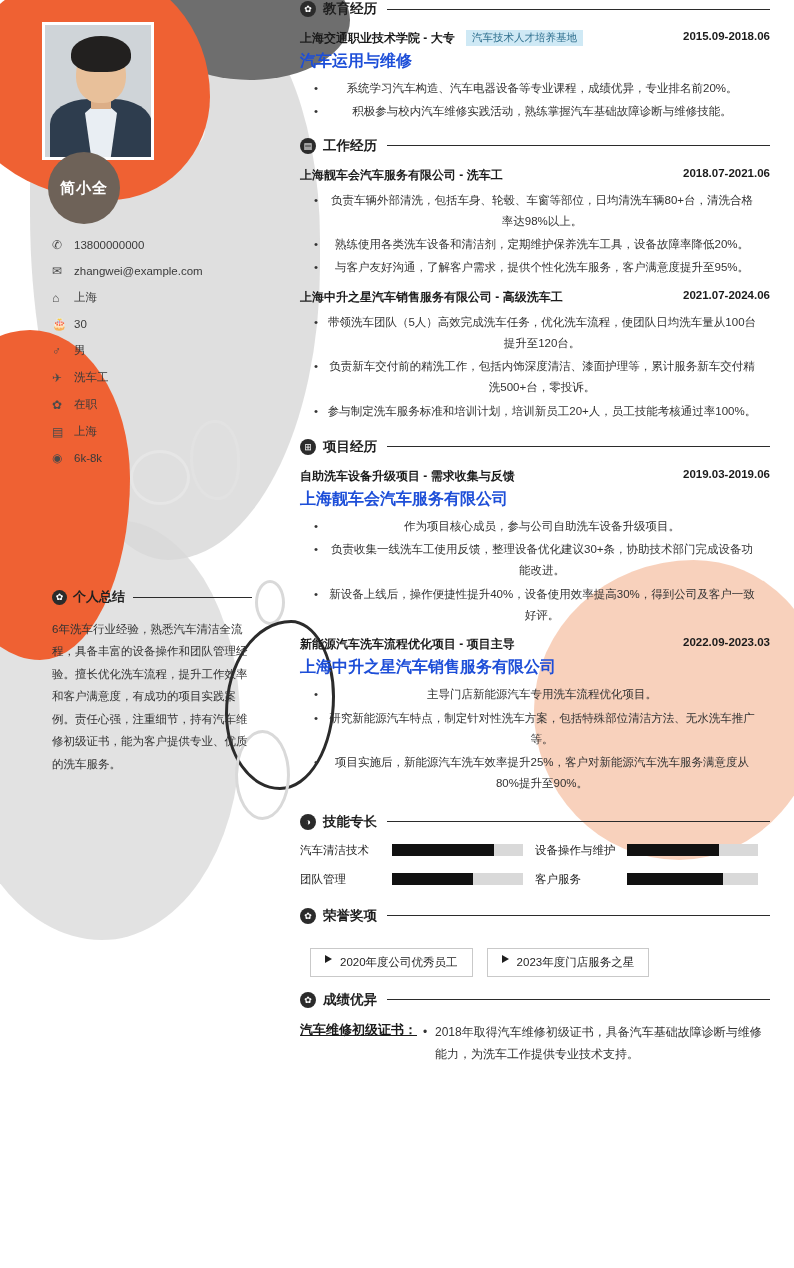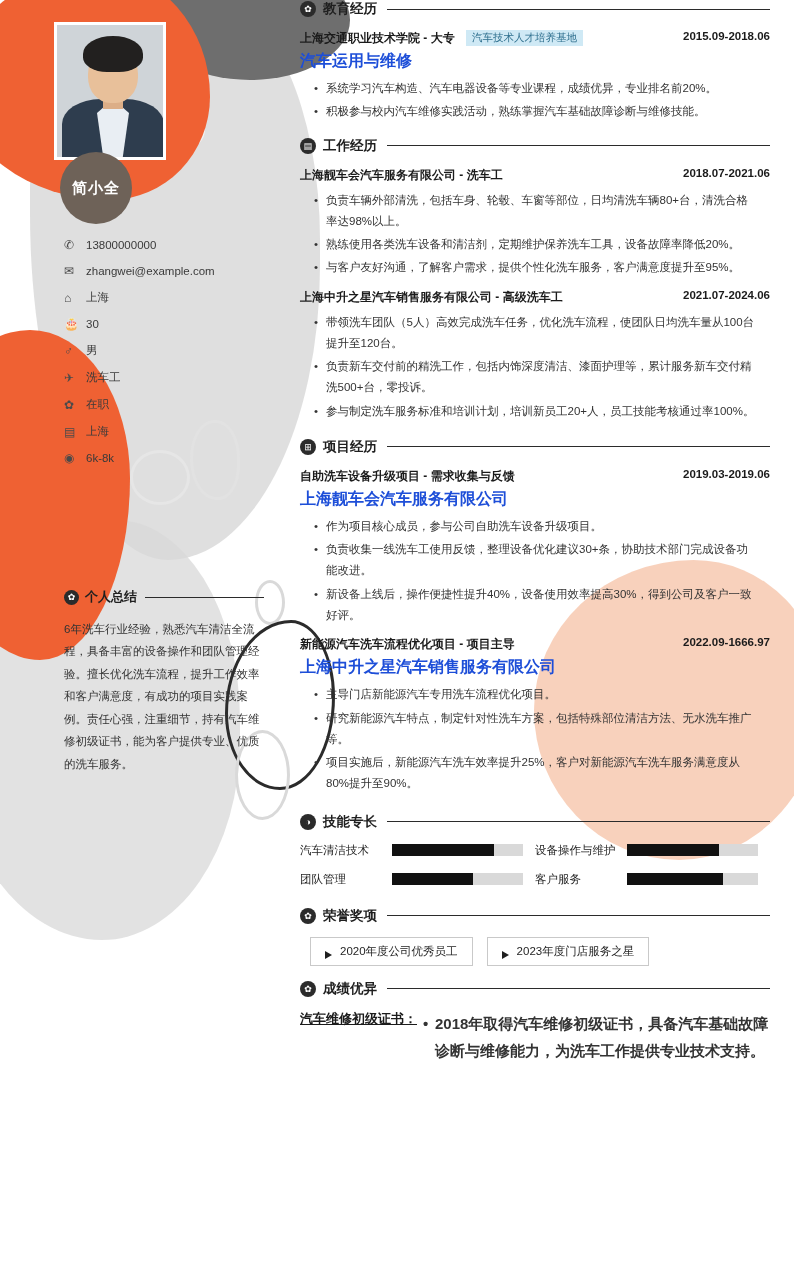--- a/index.html
+++ b/index.html
@@ -62,21 +62,21 @@
     border: 3px solid #d9d9d9; border-radius: 50%; }
   #ring-3 { left: 255px; top: 580px; width: 30px; height: 45px;
     border: 3px solid #d9d9d9; border-radius: 50%; }
   #ring-4 { left: 190px; top: 420px; width: 50px; height: 80px;
     border: 3px solid #e2e2e2; border-radius: 50% 50% 45% 55%; }
   #ring-5 { left: 130px; top: 450px; width: 60px; height: 55px;
     border: 3px solid #e6e6e6; border-radius: 50%; }
 
   
   #left-col {
-    position: absolute; left: 16px; top: 0; width: 290px; height: 1008px;
+    position: absolute; left: 4px; top: 0; width: 290px; height: 1008px;
     z-index: 5;
   }
   #photo-frame {
     position: absolute; left: 38px; top: 22px;
     width: 112px; height: 138px;
     background: #cfd4d8; border: 3px solid #ffffff;
     overflow: hidden;
   }
   #photo-frame .head { position: absolute; left: 31px; top: 20px; width: 50px; height: 58px;
     background: #e8c09a; border-radius: 50% 50% 45% 45%; }
@@ -129,49 +129,49 @@
   .entry { margin-bottom: 10px; }
   .entry-head { display: flex; align-items: flex-start; justify-content: space-between; }
   .entry-title { font-size: 12px; font-weight: bold; color: #1b1b1b; }
   .entry-date { font-size: 11.5px; font-weight: bold; color: #1b1b1b; white-space: nowrap; margin-left: 8px; }
   .entry-sub { font-size: 16px; font-weight: bold; color: #1d4ed8; margin-top: 4px; }
   .tag {
     display: inline-block; background: #cfe9f5; color: #2e6f8e;
     font-size: 10.5px; padding: 1px 6px; margin-left: 8px; font-weight: normal;
     vertical-align: 1px;
   }
-  ul.bullets { margin: 6px 12px 0 0; padding: 0 0 0 16px; list-style: none; }
+  ul.bullets { margin: 6px 12px 0 0; padding: 0 0 0 16px; list-style: none; text-align: center; }
   ul.bullets li {
     position: relative; font-size: 11.5px; line-height: 1.85; color: #333;
     margin-bottom: 2px; padding-left: 10px;
   }
   ul.bullets li::before {
     content: "•"; position: absolute; left: -2px; top: 0; color: #333;
   }
 
   
   #skills-grid { display: flex; flex-wrap: wrap; }
   .skill { width: 50%; display: flex; align-items: center; margin-bottom: 14px; padding-right: 12px; }
   .skill .sk-name { font-size: 11.5px; color: #1f1f1f; width: 92px; flex: 0 0 92px; }
   .skill .sk-bar { flex: 1; height: 12px; background: #d9d9d9; position: relative; }
   .skill .sk-fill { position: absolute; left: 0; top: 0; bottom: 0; background: #111; }
 
   
   #awards-row { display: flex; gap: 14px; margin-top: 4px; margin-bottom: 14px; padding-left: 10px; }
   .award {
     border: 1px solid #c9c9c9; padding: 6px 14px; font-size: 11.5px; color: #1f1f1f;
-    display: flex; align-items: flex-end; gap: 8px; background: #fff;
+    display: flex; align-items: flex-start; gap: 8px; background: #fff; margin-top: 11px;
   }
   .award .tri { width: 0; height: 0; border-left: 7px solid #1f1f1f;
     border-top: 4.5px solid transparent; border-bottom: 4.5px solid transparent; }
 
   
   #other-row { display: flex; align-items: flex-start; margin-top: 4px; }
   #other-label { font-size: 13px; font-weight: bold; color: #1b1b1b; white-space: nowrap; text-decoration: underline; }
-  #other-text { font-size: 15px; line-height: 1.85; color: #333; margin-left: 6px; padding-left: 12px; position: relative; font-weight: bold; }
+  #other-text { font-size: 12px; line-height: 1.85; color: #333; margin-left: 6px; padding-left: 12px; position: relative; }
   #other-text::before { content: "•"; position: absolute; left: 0; top: 0; }
 </style>
 </head>
 <body>
 
 <div class="deco" id="blob-grey-big"></div>
 <div class="deco" id="blob-dark-top"></div>
 <div class="deco" id="stripe-white"></div>
 <div class="deco" id="blob-orange-top"></div>
 <div class="deco" id="blob-grey-lower"></div>
@@ -316,21 +316,21 @@
       <ul class="bullets">
         <li>作为项目核心成员，参与公司自助洗车设备升级项目。</li>
         <li>负责收集一线洗车工使用反馈，整理设备优化建议30+条，协助技术部门完成设备功能改进。</li>
         <li>新设备上线后，操作便捷性提升40%，设备使用效率提高30%，得到公司及客户一致好评。</li>
       </ul>
     </div>
 
     <div class="entry">
       <div class="entry-head">
         <span class="entry-title">新能源汽车洗车流程优化项目 - 项目主导</span>
-        <span class="entry-date">2022.09-1666.97</span>
+        <span class="entry-date">2022.09-2023.03</span>
       </div>
       <div class="entry-sub">上海中升之星汽车销售服务有限公司</div>
       <ul class="bullets">
         <li>主导门店新能源汽车专用洗车流程优化项目。</li>
         <li>研究新能源汽车特点，制定针对性洗车方案，包括特殊部位清洁方法、无水洗车推广等。</li>
         <li>项目实施后，新能源汽车洗车效率提升25%，客户对新能源汽车洗车服务满意度从80%提升至90%。</li>
       </ul>
     </div>
   </div>
 

